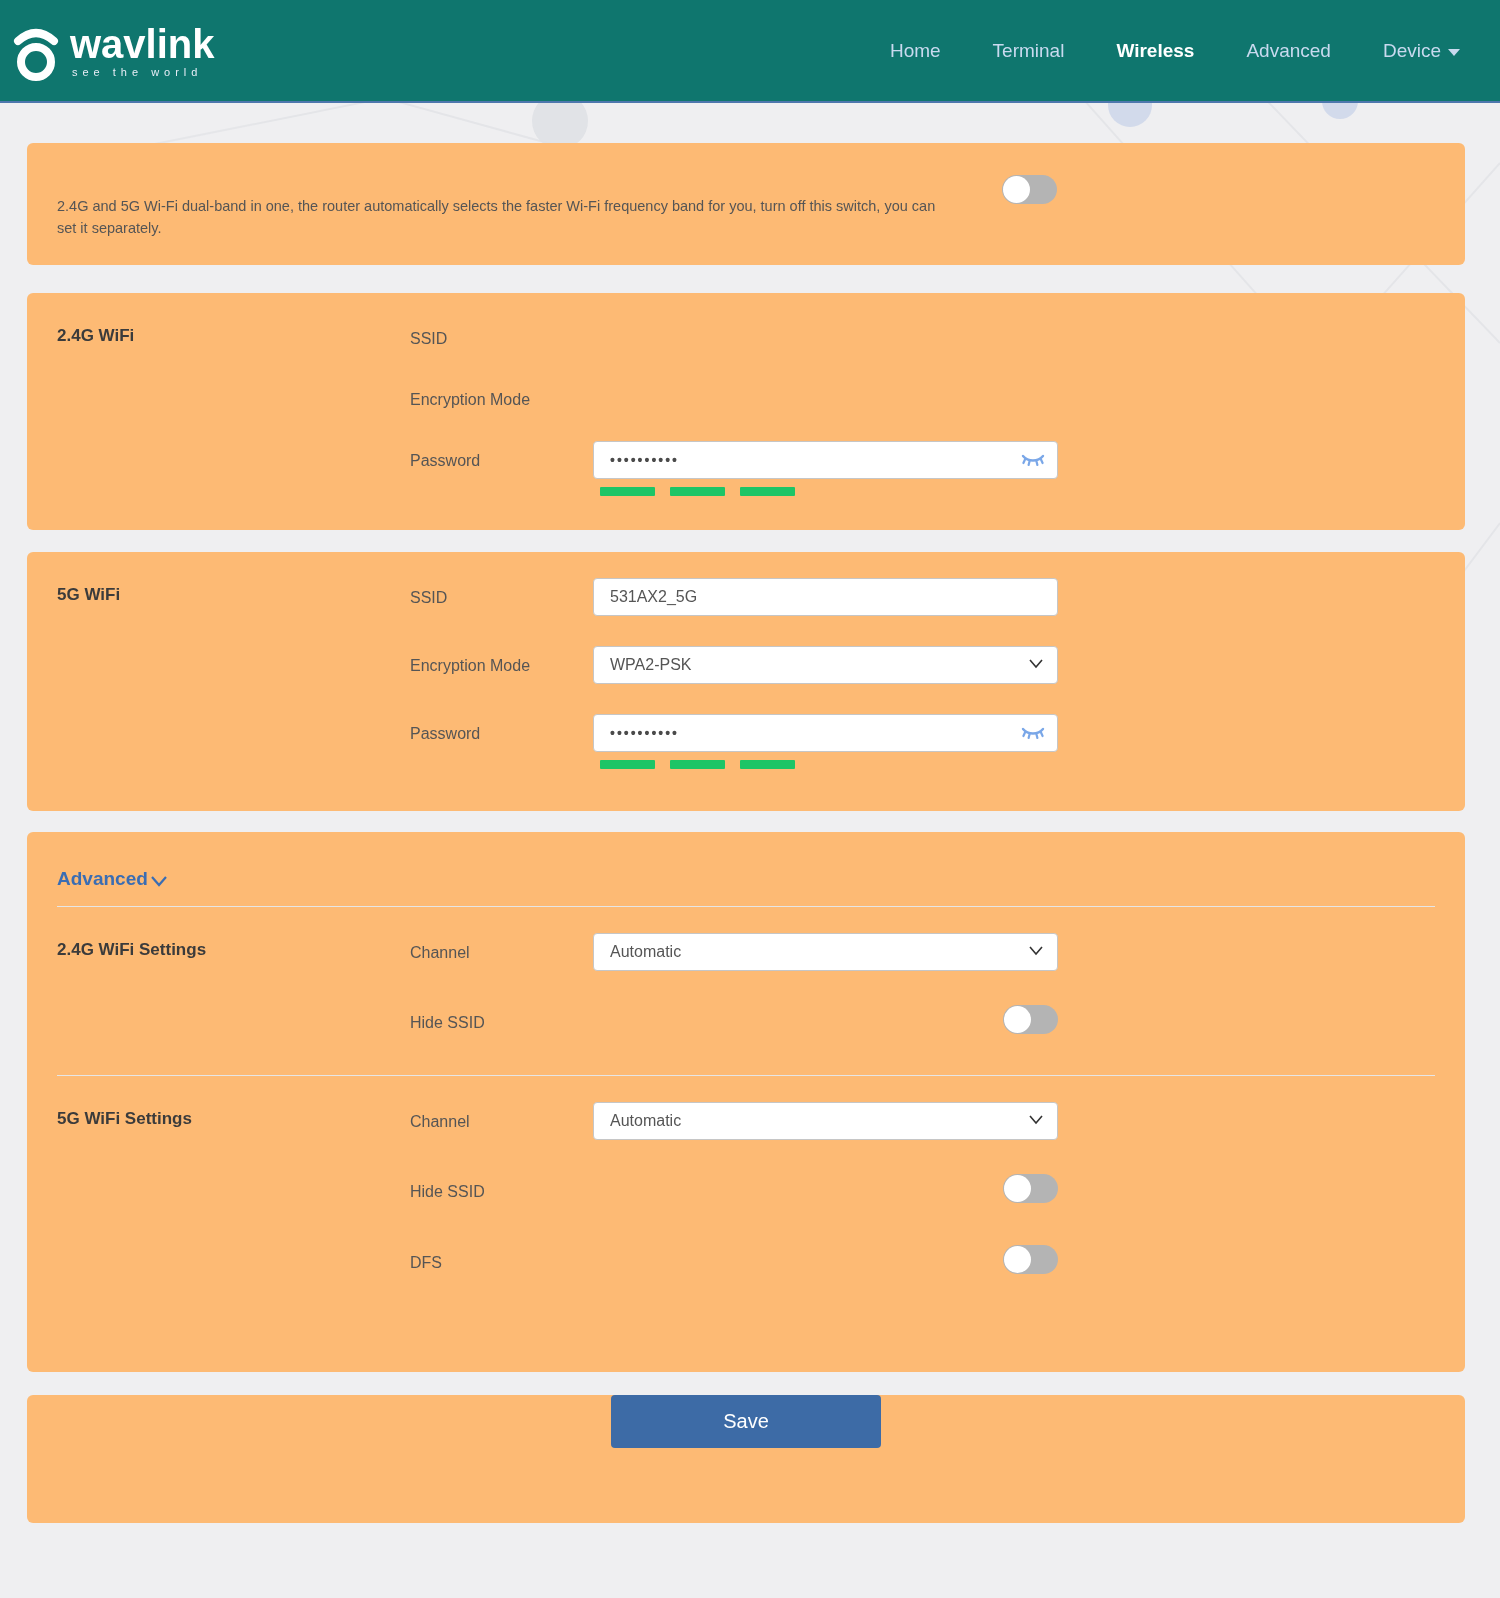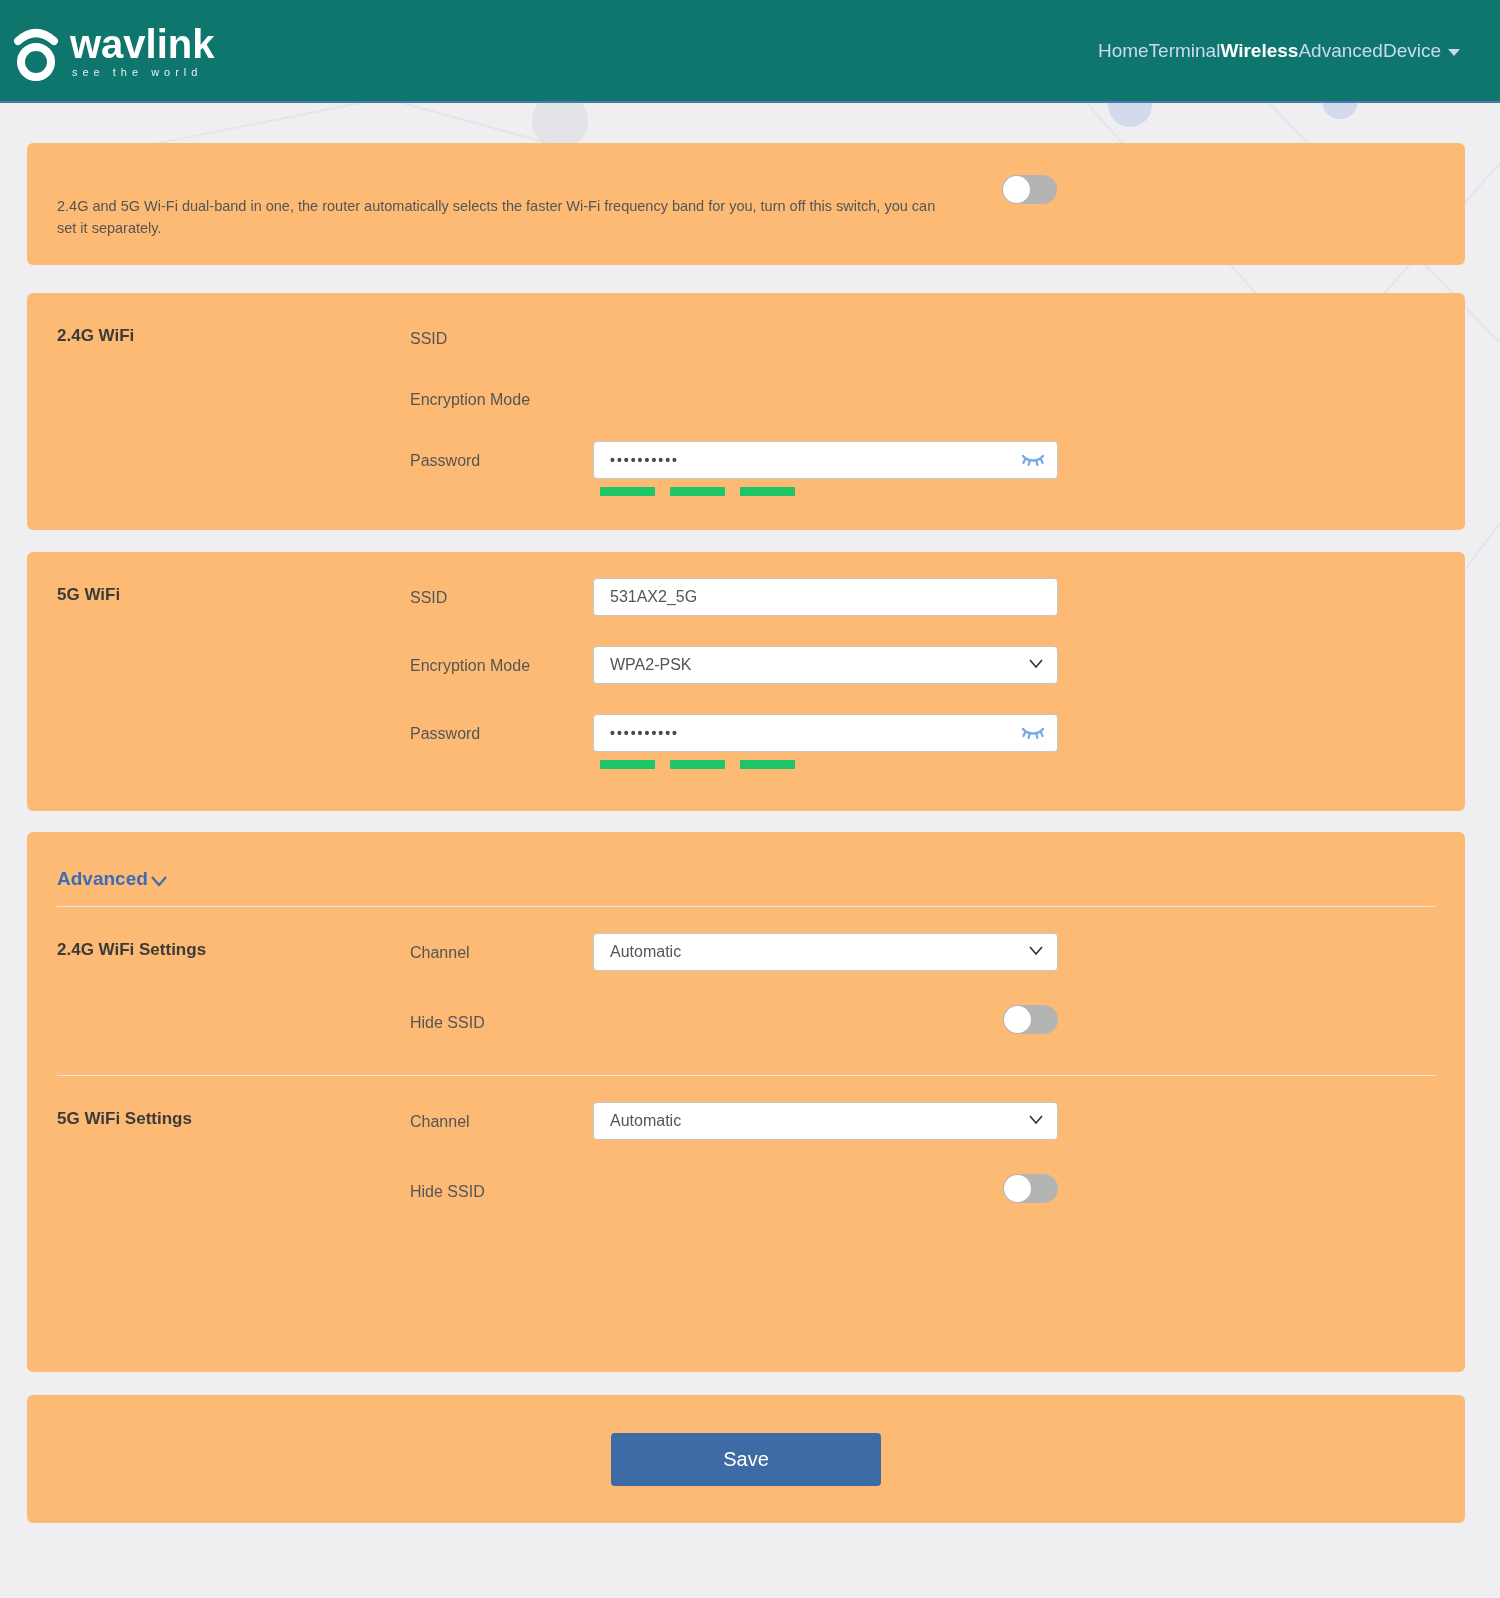--- a/index.html
+++ b/index.html
@@ -18,21 +18,21 @@
     background: #0f766e;
     border-bottom: 2px solid #4d77ad;
     display: flex; align-items: center;
     padding: 0 40px 0 8px;
   }
   .brand { display: flex; align-items: center; }
   .brand-icon { width: 52px; height: 58px; margin: 4px 8px 0 2px; }
   .brand-textwrap { display: flex; flex-direction: column; line-height: 1; }
   .brand-name { color: #fff; font-size: 40px; font-weight: bold; letter-spacing: 0px; }
   .brand-tagline { color: #e8eef7; font-size: 11px; letter-spacing: 5px; margin-top: 3px; margin-left: 2px; }
-  .nav-links { margin-left: auto; display: flex; align-items: center; }
+  .nav-links { margin-left: auto; display: flex; align-items: center; gap: 52px; }
   .nav-link { color: #c9daef; font-size: 19px; cursor: pointer; display: flex; align-items: center; gap: 7px; }
   .nav-link.active { color: #ffffff; font-weight: bold; }
   .caret-down {
     width: 0; height: 0; display: inline-block;
     border-left: 6px solid transparent; border-right: 6px solid transparent;
     border-top: 7px solid #c9daef; margin-top: 3px;
   }
 
   
   .bg-decor { position: absolute; top: 103px; left: 0; z-index: 0; pointer-events: none; }
@@ -47,21 +47,21 @@
   }
   .card-intro { margin-top: 40px; height: 122px; padding: 30px 30px 0 30px; }
   .intro-text {
     width: 885px; font-size: 14.5px; color: #555; line-height: 1.55; padding-top: 22px;
   }
   .card-band { margin-top: 28px; padding: 26px 30px 34px 30px; }
   .card-band-5g { margin-top: 22px; padding-bottom: 42px; }
   .card-advanced { margin-top: 21px; padding: 30px 30px 0 30px; height: 540px; }
   .card-save {
     margin-top: 23px; height: 128px;
-    display: flex; align-items: center; justify-content: center;
+    display: flex; align-items: flex-start; justify-content: center;
   }
 
   
   .row {
     display: grid;
     grid-template-columns: 353px 183px 465px;
     align-items: start;
     margin-bottom: 30px;
   }
   .row:last-child { margin-bottom: 0; }
@@ -293,17 +293,24 @@
       </svg>
     </div>
   </div>
   <div class="row adv-row" style="margin-bottom:40px;">
     <div></div>
     <div class="field-label">Hide SSID</div>
     <div class="toggle toggle-right">
       <span class="knob"></span>
     </div>
   </div>
+  <div class="row adv-row">
+    <div></div>
+    <div class="field-label">DFS</div>
+    <div class="toggle toggle-right">
+      <span class="knob"></span>
+    </div>
+  </div>
 </section>
 
 <section class="card card-save">
   <button class="save-button">Save</button>
 </section>
 
 </body></html>

